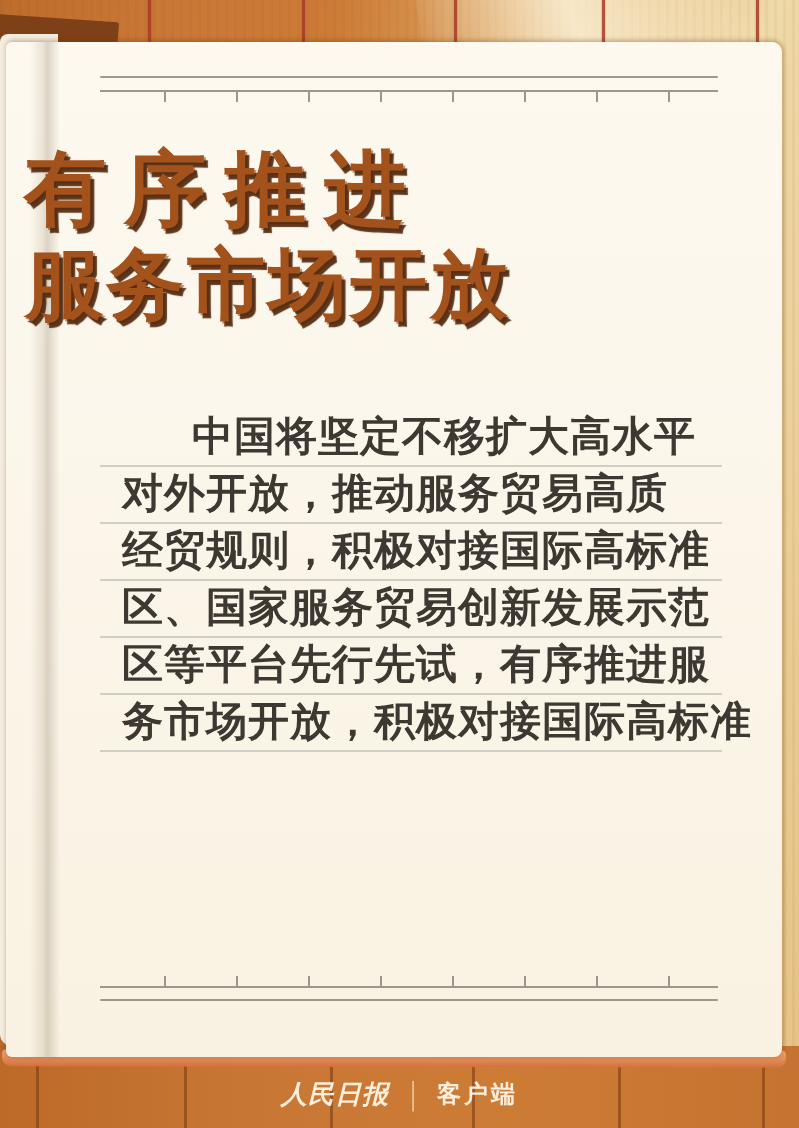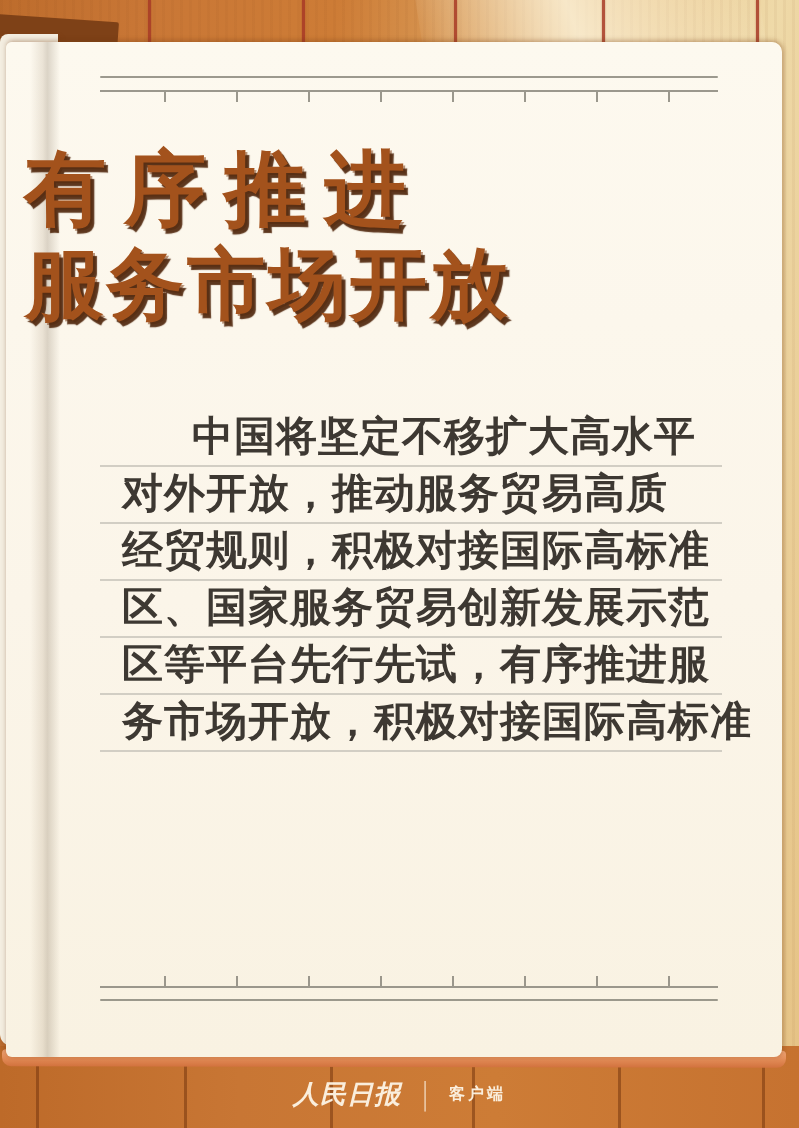--- a/index.html
+++ b/index.html
@@ -83,21 +83,21 @@
 
   
   .footer{position:absolute;left:0;top:1074px;width:100%;height:40px;
     display:flex;align-items:center;justify-content:center;gap:20px;
     color:#fdf5e6;opacity:.95;}
   .brand{font-family:"DejaVu Serif","Liberation Serif",serif;font-style:italic;
     font-weight:bold;font-size:26px;letter-spacing:1px;}
   .divider{display:inline-block;font-size:24px;font-weight:300;
     transform:scaleY(1.25);opacity:.9;}
   .client{font-family:"DejaVu Sans","Liberation Sans",sans-serif;
-    font-weight:bold;font-size:16px;letter-spacing:3px;}
+    font-weight:bold;font-size:24px;letter-spacing:3px;}
 </style>
 </head>
 <body>
 
 <div class="scene">
 
   <div class="wood">
     <div class="light-streak"></div>
     <div class="seam s1"></div>
     <div class="seam s2"></div>

